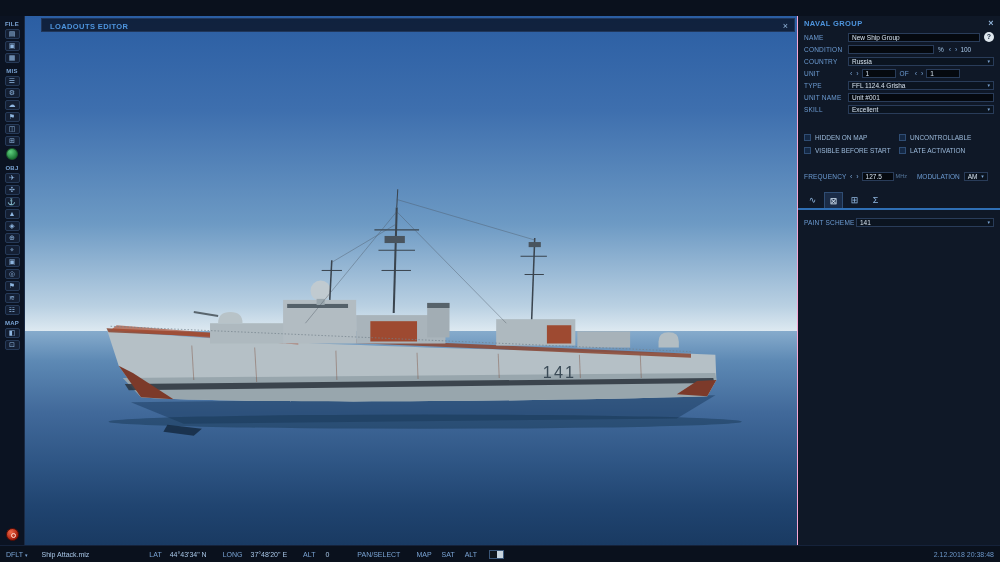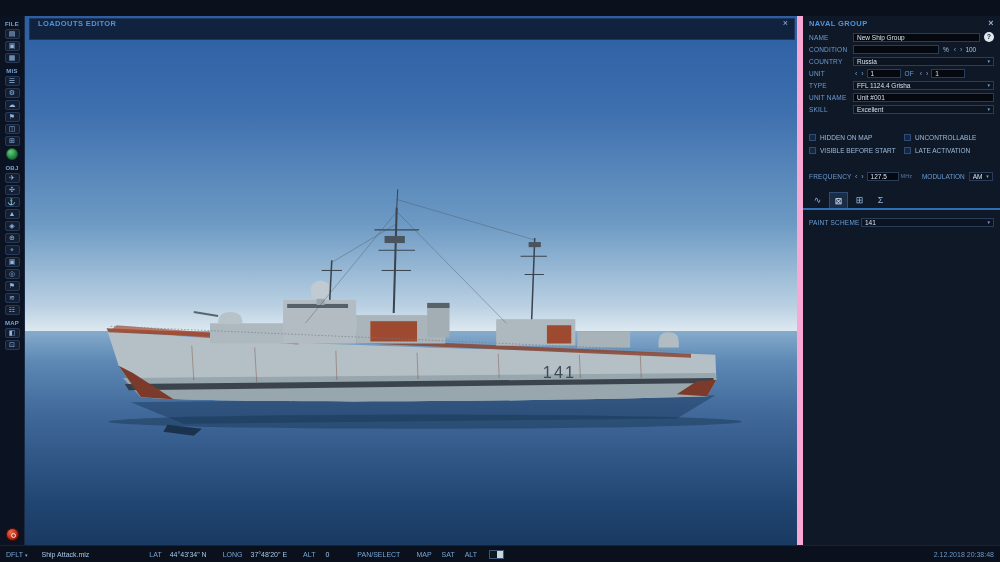--- a/index.html
+++ b/index.html
@@ -30,29 +30,29 @@
     background:radial-gradient(circle at 35% 30%, #f06a4a, #a01808 75%);
     border:1px solid #5e0e04; }
   .exit-btn::after { content:""; position:absolute; left:4px; top:4px; width:3px; height:3px;
     border:1px solid #ffd9cf; border-radius:50%; }
   
   .viewport { position:absolute; left:25px; top:16px; width:772px; height:529px; overflow:hidden; }
   .sky { position:absolute; top:0; left:0; right:0; height:59.5%;
     background:linear-gradient(180deg,#2b5ea3 0%,#3e6fae 30%,#6d9ac4 66%,#b9d0e2 92%,#dde9f1 100%); }
   .sea { position:absolute; bottom:0; left:0; right:0; height:40.5%;
     background:linear-gradient(180deg,#86abcc 0%,#5d89b4 14%,#41699a 38%,#2e5584 62%,#204470 82%,#193a62 100%); }
-  .loadouts-bar { position:absolute; top:2px; left:4px; right:2px; height:22px;
+  .loadouts-bar { position:absolute; top:2px; left:16px; right:2px; height:14px;
     background:rgba(9,17,33,.78); border:1px solid #20365a;
-    display:flex; align-items:flex-start; z-index:10; }
+    display:flex; align-items:flex-end; z-index:10; }
   .loadouts-title { color:#4e95de; font-size:7.5px; font-weight:bold; letter-spacing:.4px; margin-left:8px; }
   .loadouts-close { margin-left:auto; margin-right:6px; color:#93b6dc; font-size:9px; line-height:9px; cursor:default; }
   .ship-svg { position:absolute; left:45px; top:155px; width:690px; height:274px; }
   
   .rightpanel { position:absolute; top:16px; right:0; width:203px; bottom:17px;
-    background:#0f1827; border-left:6px solid #f9a8d4; z-index:30; font-size:6.5px; }
+    background:#0f1827; border-left:1px solid #f9a8d4; z-index:30; font-size:6.5px; }
   .rp-header { height:15px; display:flex; align-items:center; padding:0 6px;
     color:#4e95de; font-size:7.5px; font-weight:bold; letter-spacing:.4px; }
   .rp-close { margin-left:auto; color:#93b6dc; font-size:9px; line-height:9px; cursor:default; }
   .row { display:flex; align-items:center; padding:0 6px; height:12px; }
   .lbl { width:44px; flex:none; color:#6c9bd2; letter-spacing:.2px; }
   .tbox { flex:1; height:9px; background:#05090f; border:1px solid #293c59;
     color:#d6e2ee; font-size:6.5px; padding:0 3px; font-family:"Liberation Sans",sans-serif; outline:none; min-width:0; }
   .dd { flex:1; height:9px; background:#0b1420; border:1px solid #293c59;
     display:flex; align-items:center; padding:0 3px; color:#d6e2ee; min-width:0; }
   .dd .arr { margin-left:auto; color:#7aa4d4; font-size:5px; }

